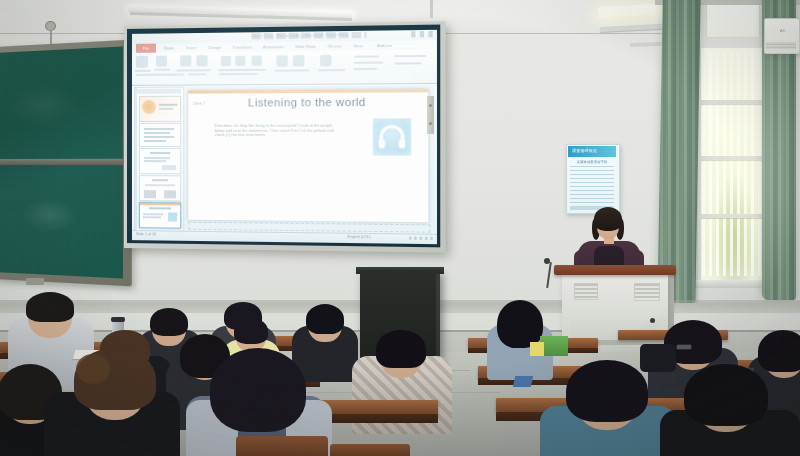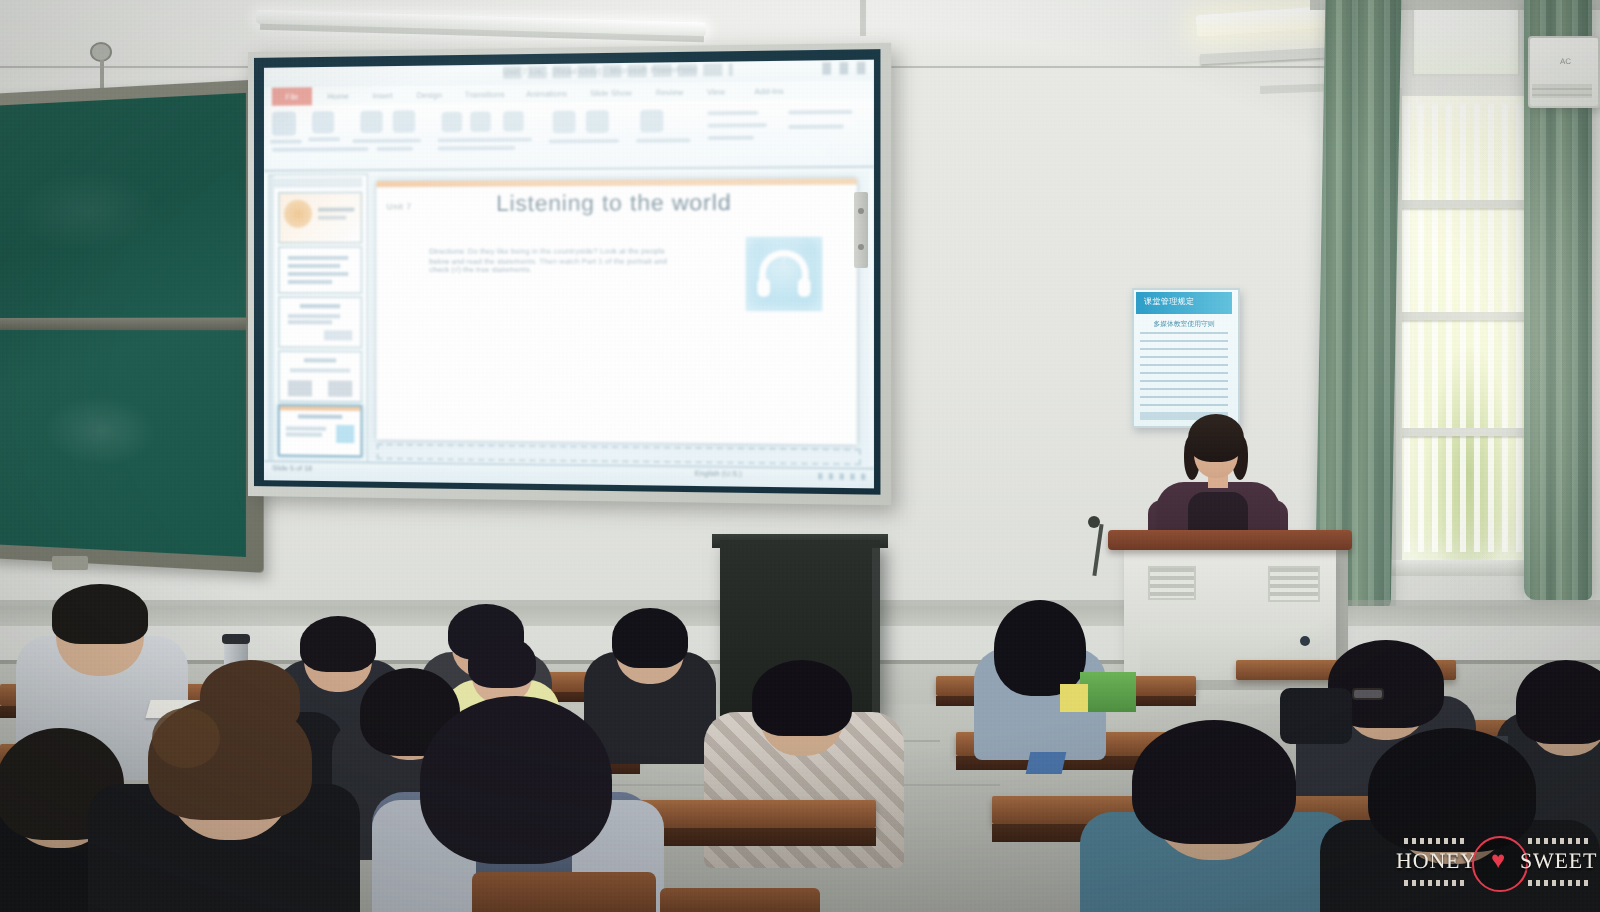--- a/index.html
+++ b/index.html
@@ -624,24 +624,14 @@
   <div class="abs" style="left:236px;top:436px;width:92px;height:20px;border-radius:4px 4px 0 0;
        background:linear-gradient(180deg,#8d5634,#6b3f25);"></div>
   <div class="abs" style="left:330px;top:444px;width:80px;height:12px;border-radius:3px 3px 0 0;
        background:linear-gradient(180deg,#8d5634,#6b3f25);"></div>
 
   <div id="bloom" class="abs"></div>
   <div id="winbloom" class="abs"></div>
   <div id="vignette" class="abs"></div>
   <div id="grain" class="abs"></div>
 
-  <div id="watermark" class="abs">
-    <div id="wm-dots-tl" class="abs wm-dots"></div>
-    <div id="wm-dots-bl" class="abs wm-dots"></div>
-    <div id="wm-dots-tr" class="abs wm-dots"></div>
-    <div id="wm-dots-br" class="abs wm-dots"></div>
-    <div id="wm-honey" class="abs">HONEY</div>
-    <div id="wm-heart-circle" class="abs"></div>
-    <div id="wm-heart" class="abs">♥</div>
-    <div id="wm-sweet" class="abs">SWEET</div>
-  </div>
 
 </div>
 
 </body></html>

